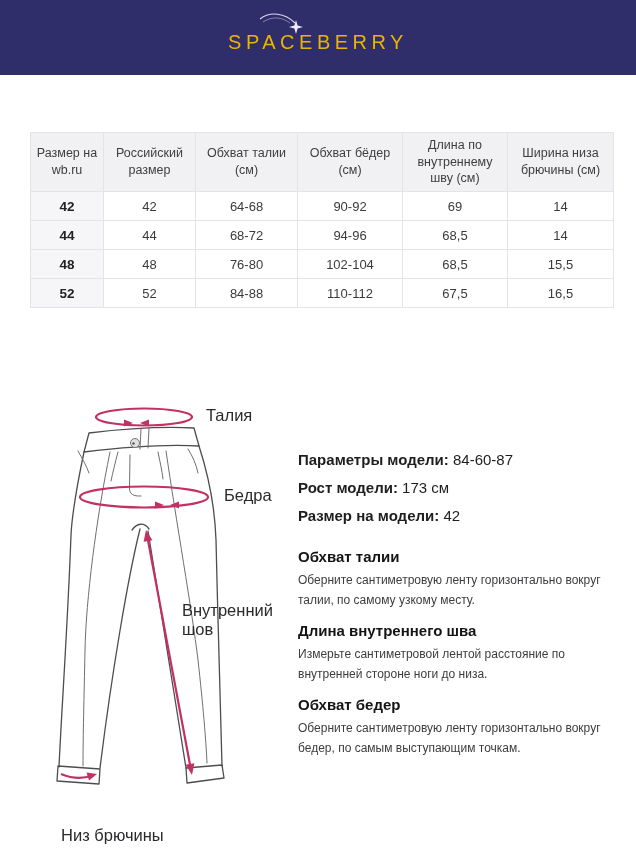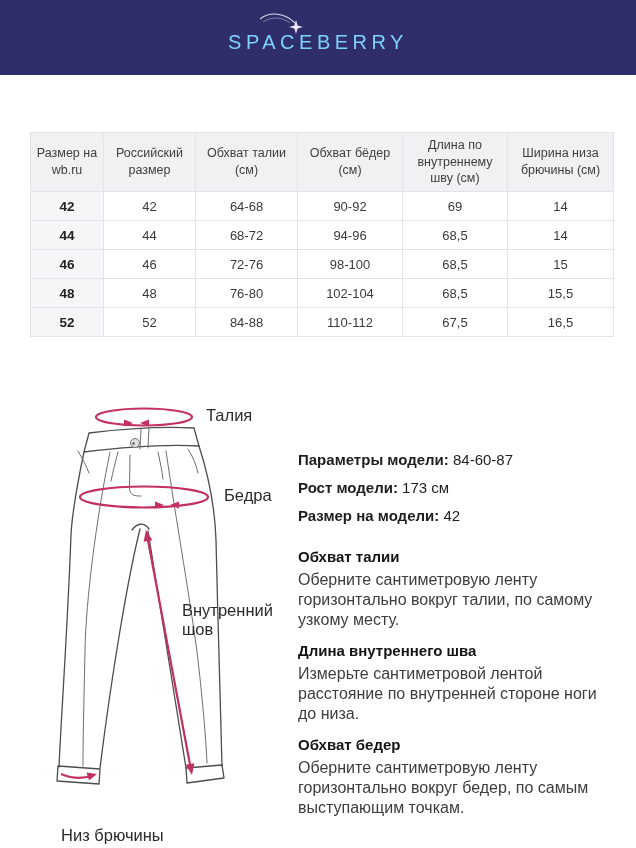--- a/index.html
+++ b/index.html
@@ -2,21 +2,21 @@
 <html><head>
 <meta charset="utf-8">
 <style>
   html,body{margin:0;padding:0;background:#fff;}
   .page{position:relative;width:636px;height:848px;background:#ffffff;overflow:hidden;
         font-family:"Liberation Sans",sans-serif;}
 
   
   .brand-bar{position:absolute;left:0;top:0;width:636px;height:75px;background:#2f2d6a;}
   .brand-logo{position:absolute;left:0;top:31px;width:636px;text-align:center;
-              font-size:20px;letter-spacing:4.5px;font-weight:400;color:#7dd3fc;}
+              font-size:20px;letter-spacing:4.5px;font-weight:400;color:#eab308;}
   .comet{position:absolute;left:230px;top:6px;width:80px;height:34px;}
 
   
   .size-table{position:absolute;left:30px;top:132px;border-collapse:collapse;table-layout:fixed;
               width:583px;}
   .size-table th,.size-table td{border:1px solid #e4e4e8;text-align:center;vertical-align:middle;
               padding:0 5px;}
   .size-table thead th{height:58px;background:#f1f1f4;font-weight:400;font-size:12.5px;
               color:#3e3e40;line-height:1.35;}
   .size-table tbody td{height:28px;font-size:13px;color:#3a3a3c;background:#ffffff;}
@@ -29,21 +29,21 @@
   .lbl-hips{left:224px;top:486px;}
   .lbl-inseam{left:182px;top:601px;width:100px;}
   .lbl-hem{left:61px;top:795px;margin-top:31px;}
 
   
   .right-col{position:absolute;left:298px;top:446px;width:320px;}
   .model-block{margin:0 0 18px 0;}
   .model-line{font-size:15px;line-height:28px;color:#1e1e20;}
   .model-line b{font-weight:700;}
   .howto h3{margin:0 0 4px 0;font-size:15px;line-height:18px;font-weight:700;color:#141414;}
-  .howto p{margin:0 0 12px 0;font-size:16px;line-height:20px;color:#3d3d3f;}
+  .howto p{margin:0 0 12px 0;font-size:12px;line-height:20px;color:#3d3d3f;}
   .stroke-g{fill:none;stroke:#4d4d4d;stroke-width:1.3;stroke-linecap:round;stroke-linejoin:round;}
   .stroke-thin{fill:none;stroke:#6f6f6f;stroke-width:1;stroke-linecap:round;}
   .stroke-p{fill:none;stroke:#c23160;stroke-width:2.2;}
   .fill-p{fill:#c23160;stroke:none;}
 </style>
 </head>
 <body>
 
 <div class="page">
 
@@ -84,28 +84,20 @@
         <td>69</td>
         <td>14</td>
       </tr>
       <tr>
         <td class="rowhead">44</td>
         <td>44</td>
         <td>68-72</td>
         <td>94-96</td>
         <td>68,5</td>
         <td>14</td>
-      </tr>
-      <tr>
-        <td class="rowhead">46</td>
-        <td>46</td>
-        <td>72-76</td>
-        <td>98-100</td>
-        <td>68,5</td>
-        <td>15</td>
       </tr>
       <tr>
         <td class="rowhead">48</td>
         <td>48</td>
         <td>76-80</td>
         <td>102-104</td>
         <td>68,5</td>
         <td>15,5</td>
       </tr>
       <tr>

